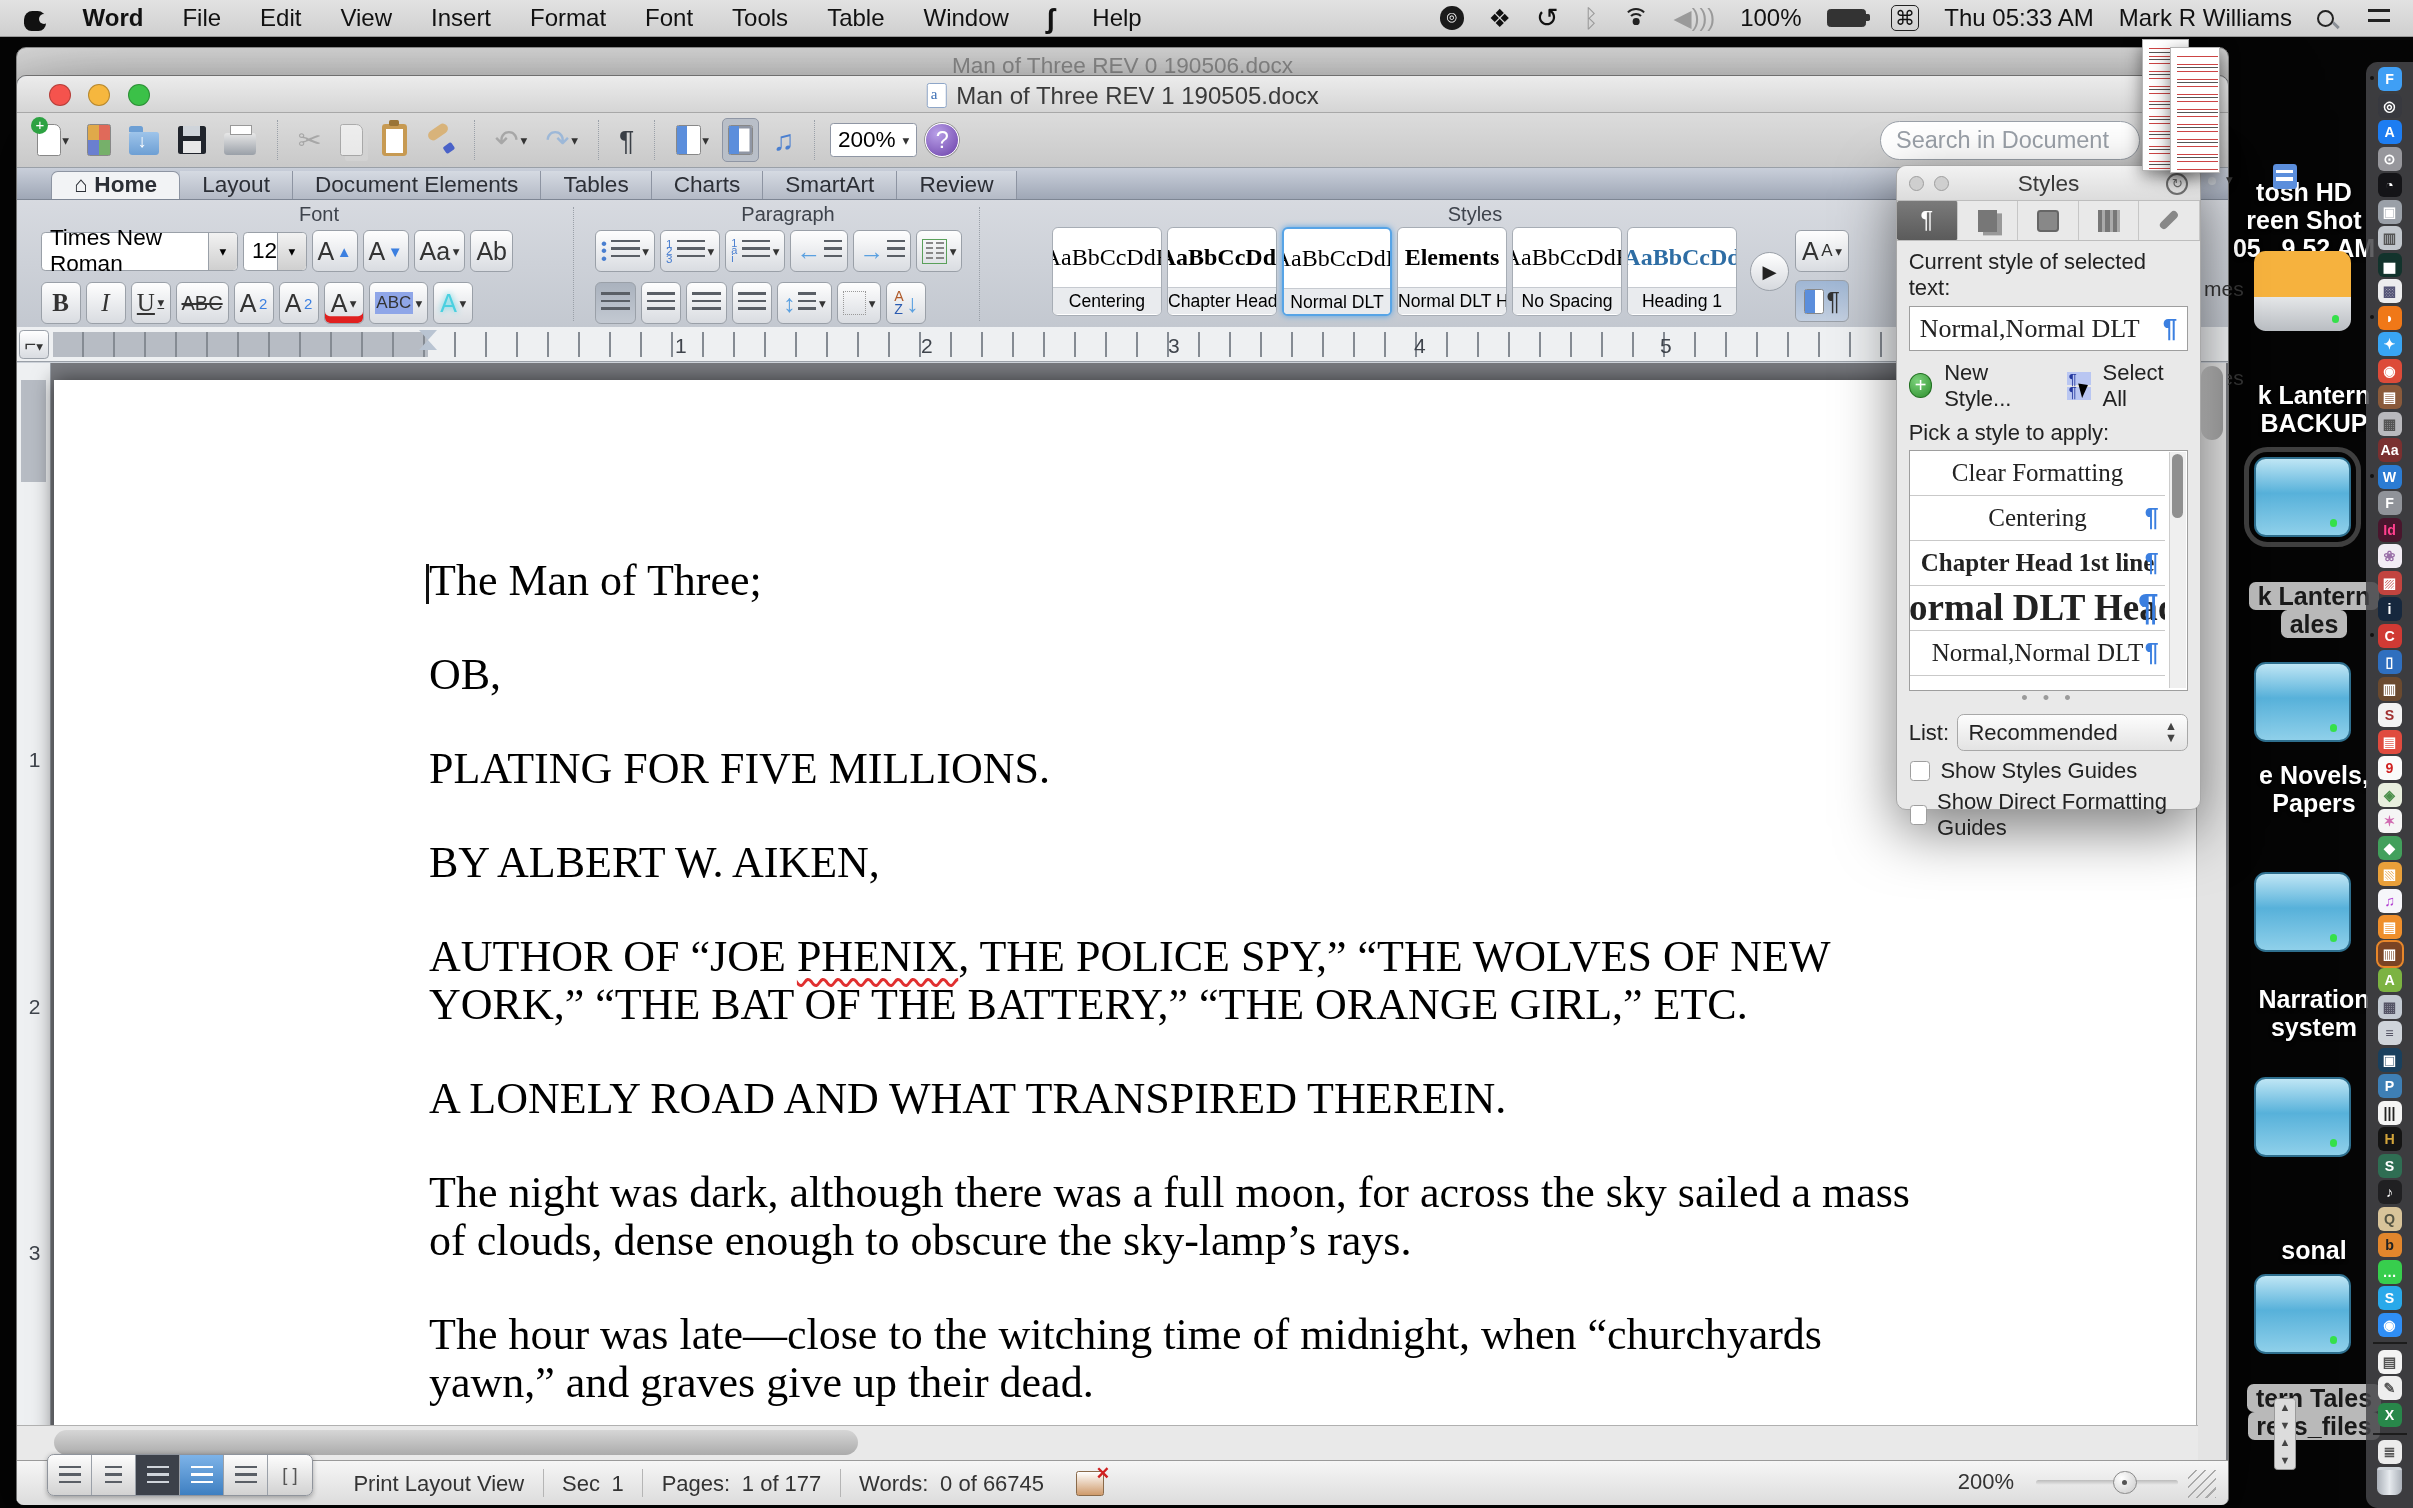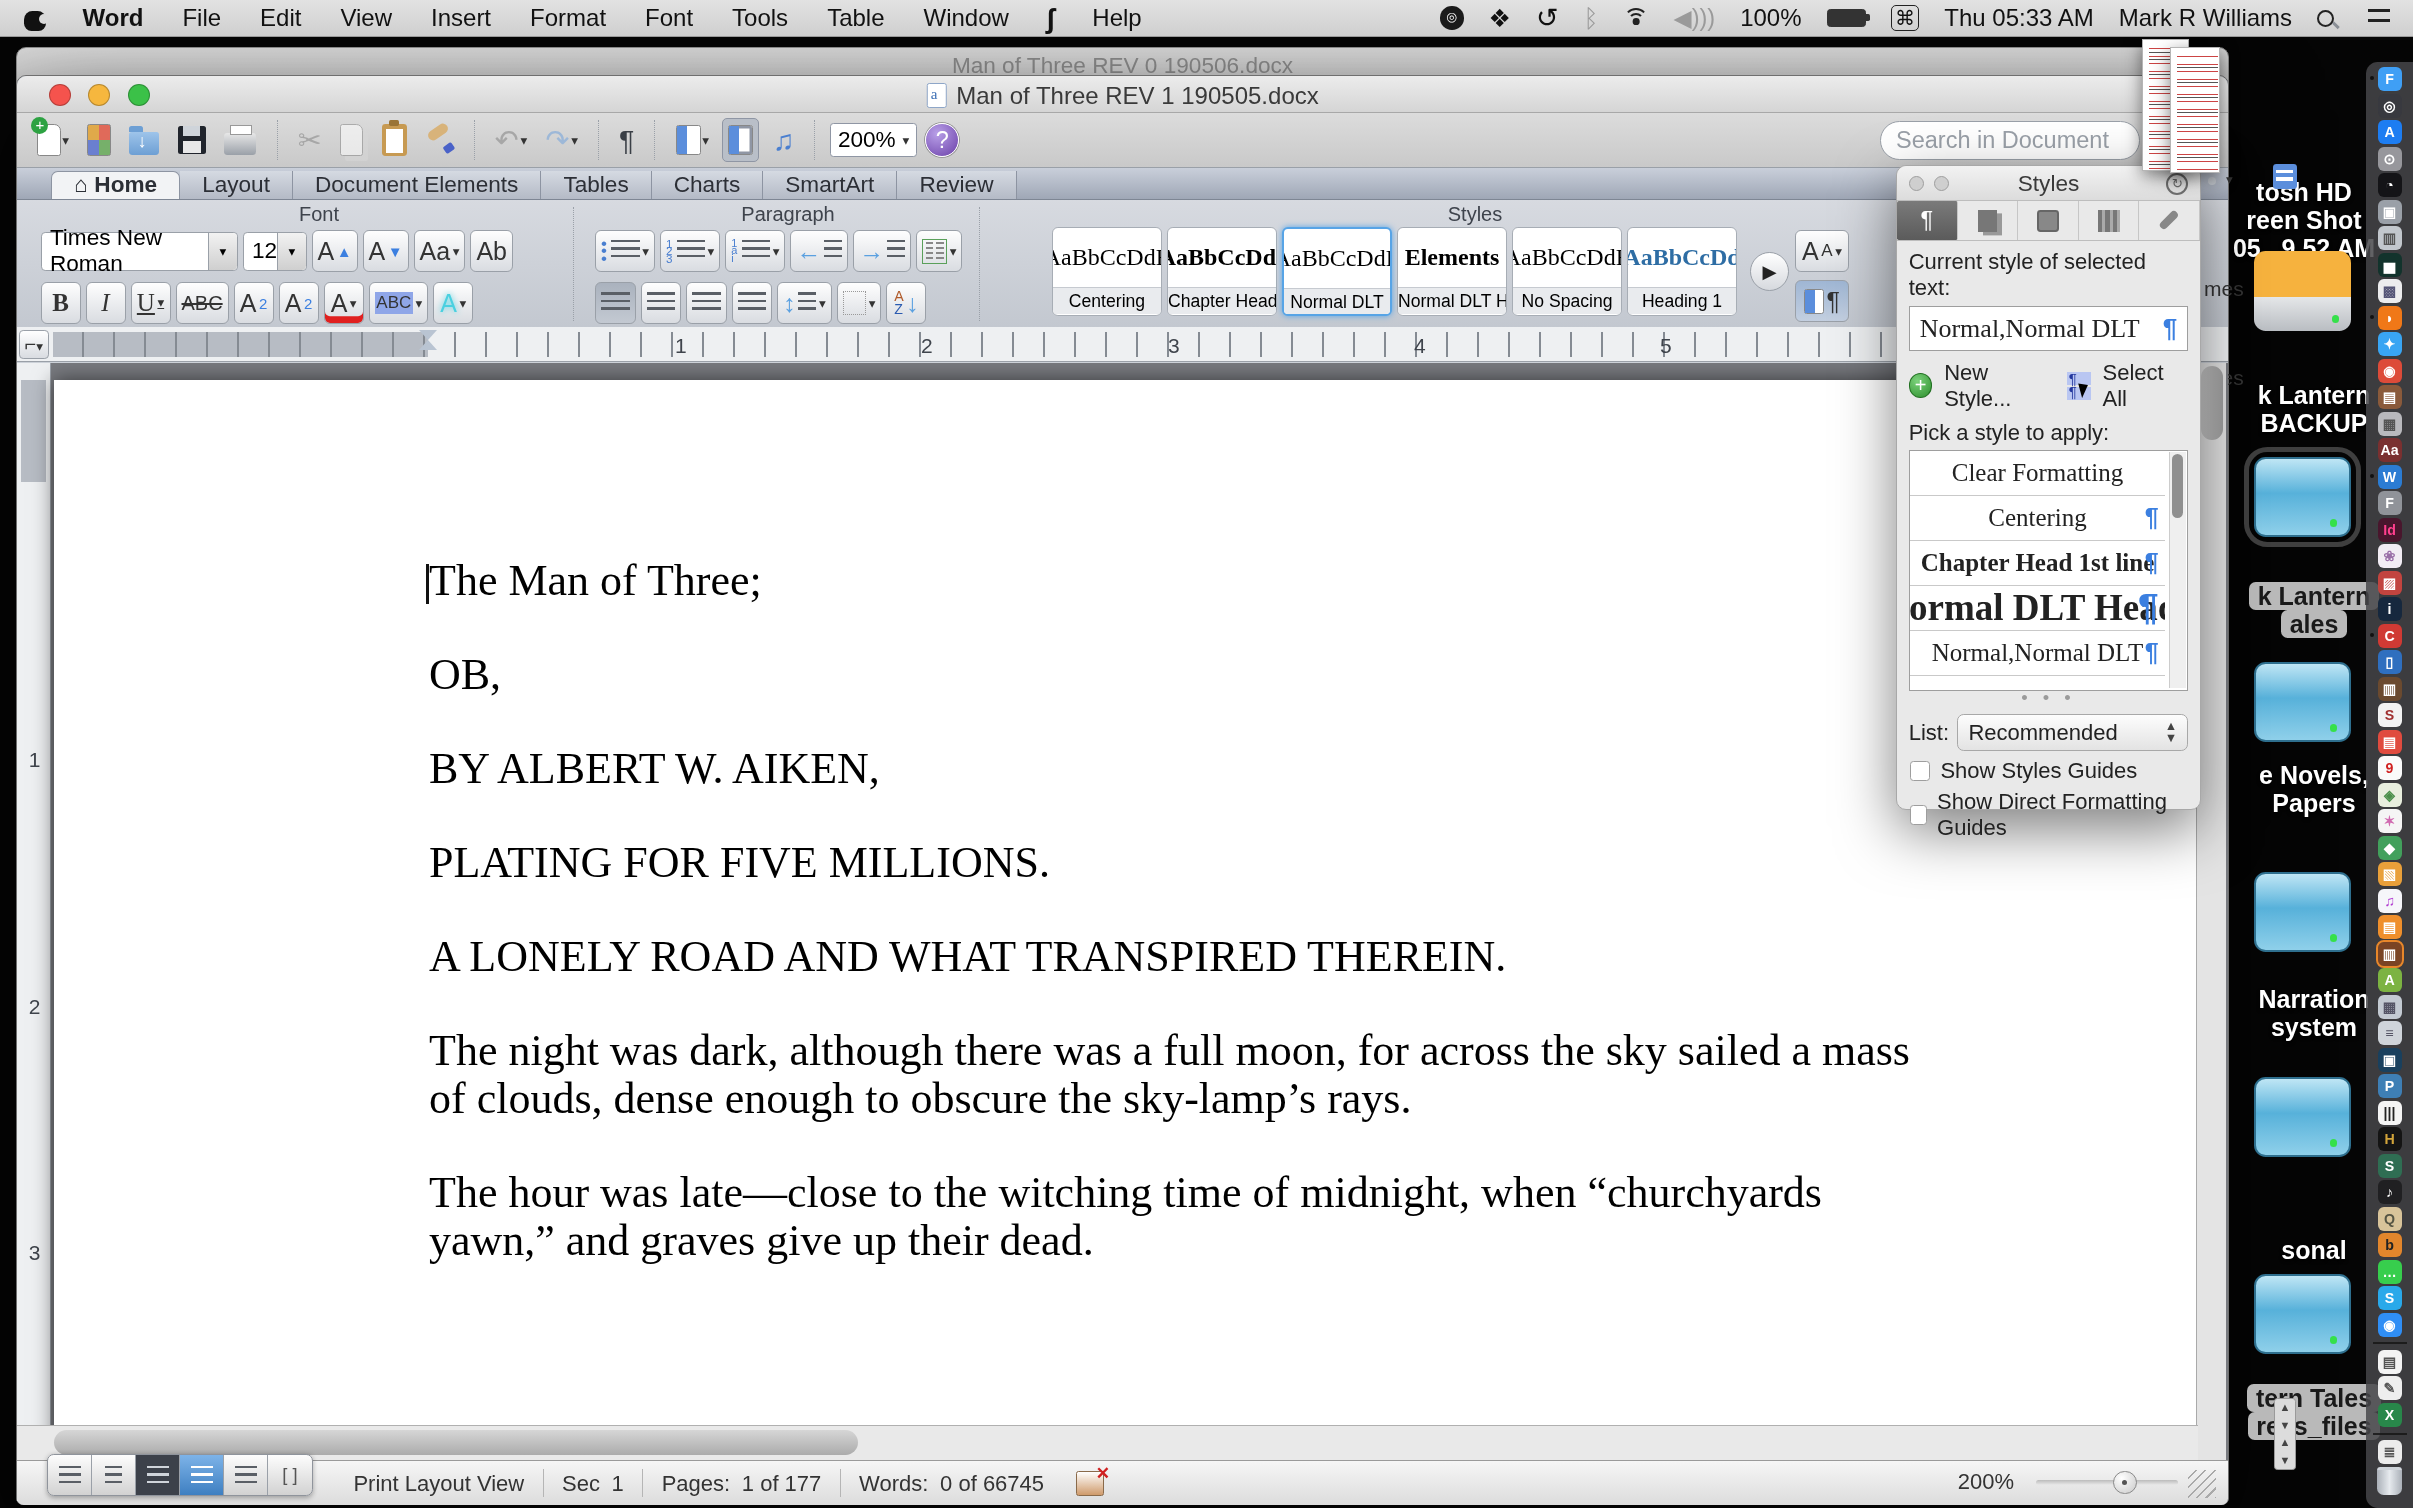--- a/index.html
+++ b/index.html
@@ -446,22 +446,23 @@
   <div id="docarea">
     <div id="vruler">
       <span class="zone" style="top:17px;height:102px;left:4.2px;width:25px"></span>
       <span id="vnums"><span class="rnum" style="left: 11.7px; top: 385px;">1</span><span class="rnum" style="left: 11.7px; top: 632px;">2</span><span class="rnum" style="left: 11.7px; top: 878px;">3</span></span>
     </div>
     <div id="page"></div>
     <div id="caret"></div>
     <div id="dtext">
         <p>The Man of Three;</p>
         <p>OB,</p>
+        <p>PLATING FOR FIVE MILLIONS.</p>
         <p>BY ALBERT W. AIKEN,</p>
-        <p>PLATING FOR FIVE MILLIONS.</p>
+        <p><span>AUTHOR OF “JOE </span><span class="sp">PHENIX</span><span>, THE POLICE SPY,” “THE WOLVES OF NEW YORK,” “THE BAT OF THE BATTERY,” “THE ORANGE GIRL,” ETC.</span></p>
         <p>A LONELY ROAD AND WHAT TRANSPIRED THEREIN.</p>
         <p>The night was dark, although there was a full moon, for across the sky sailed a mass of clouds, dense enough to obscure the sky-lamp’s rays.</p>
         <p>The hour was late—close to the witching time of midnight, when “churchyards yawn,” and graves give up their dead.</p>
       </div>
     <div id="vsb">
         <span class="thumb"></span>
       </div>
   </div>
 
   <div id="hsb">

